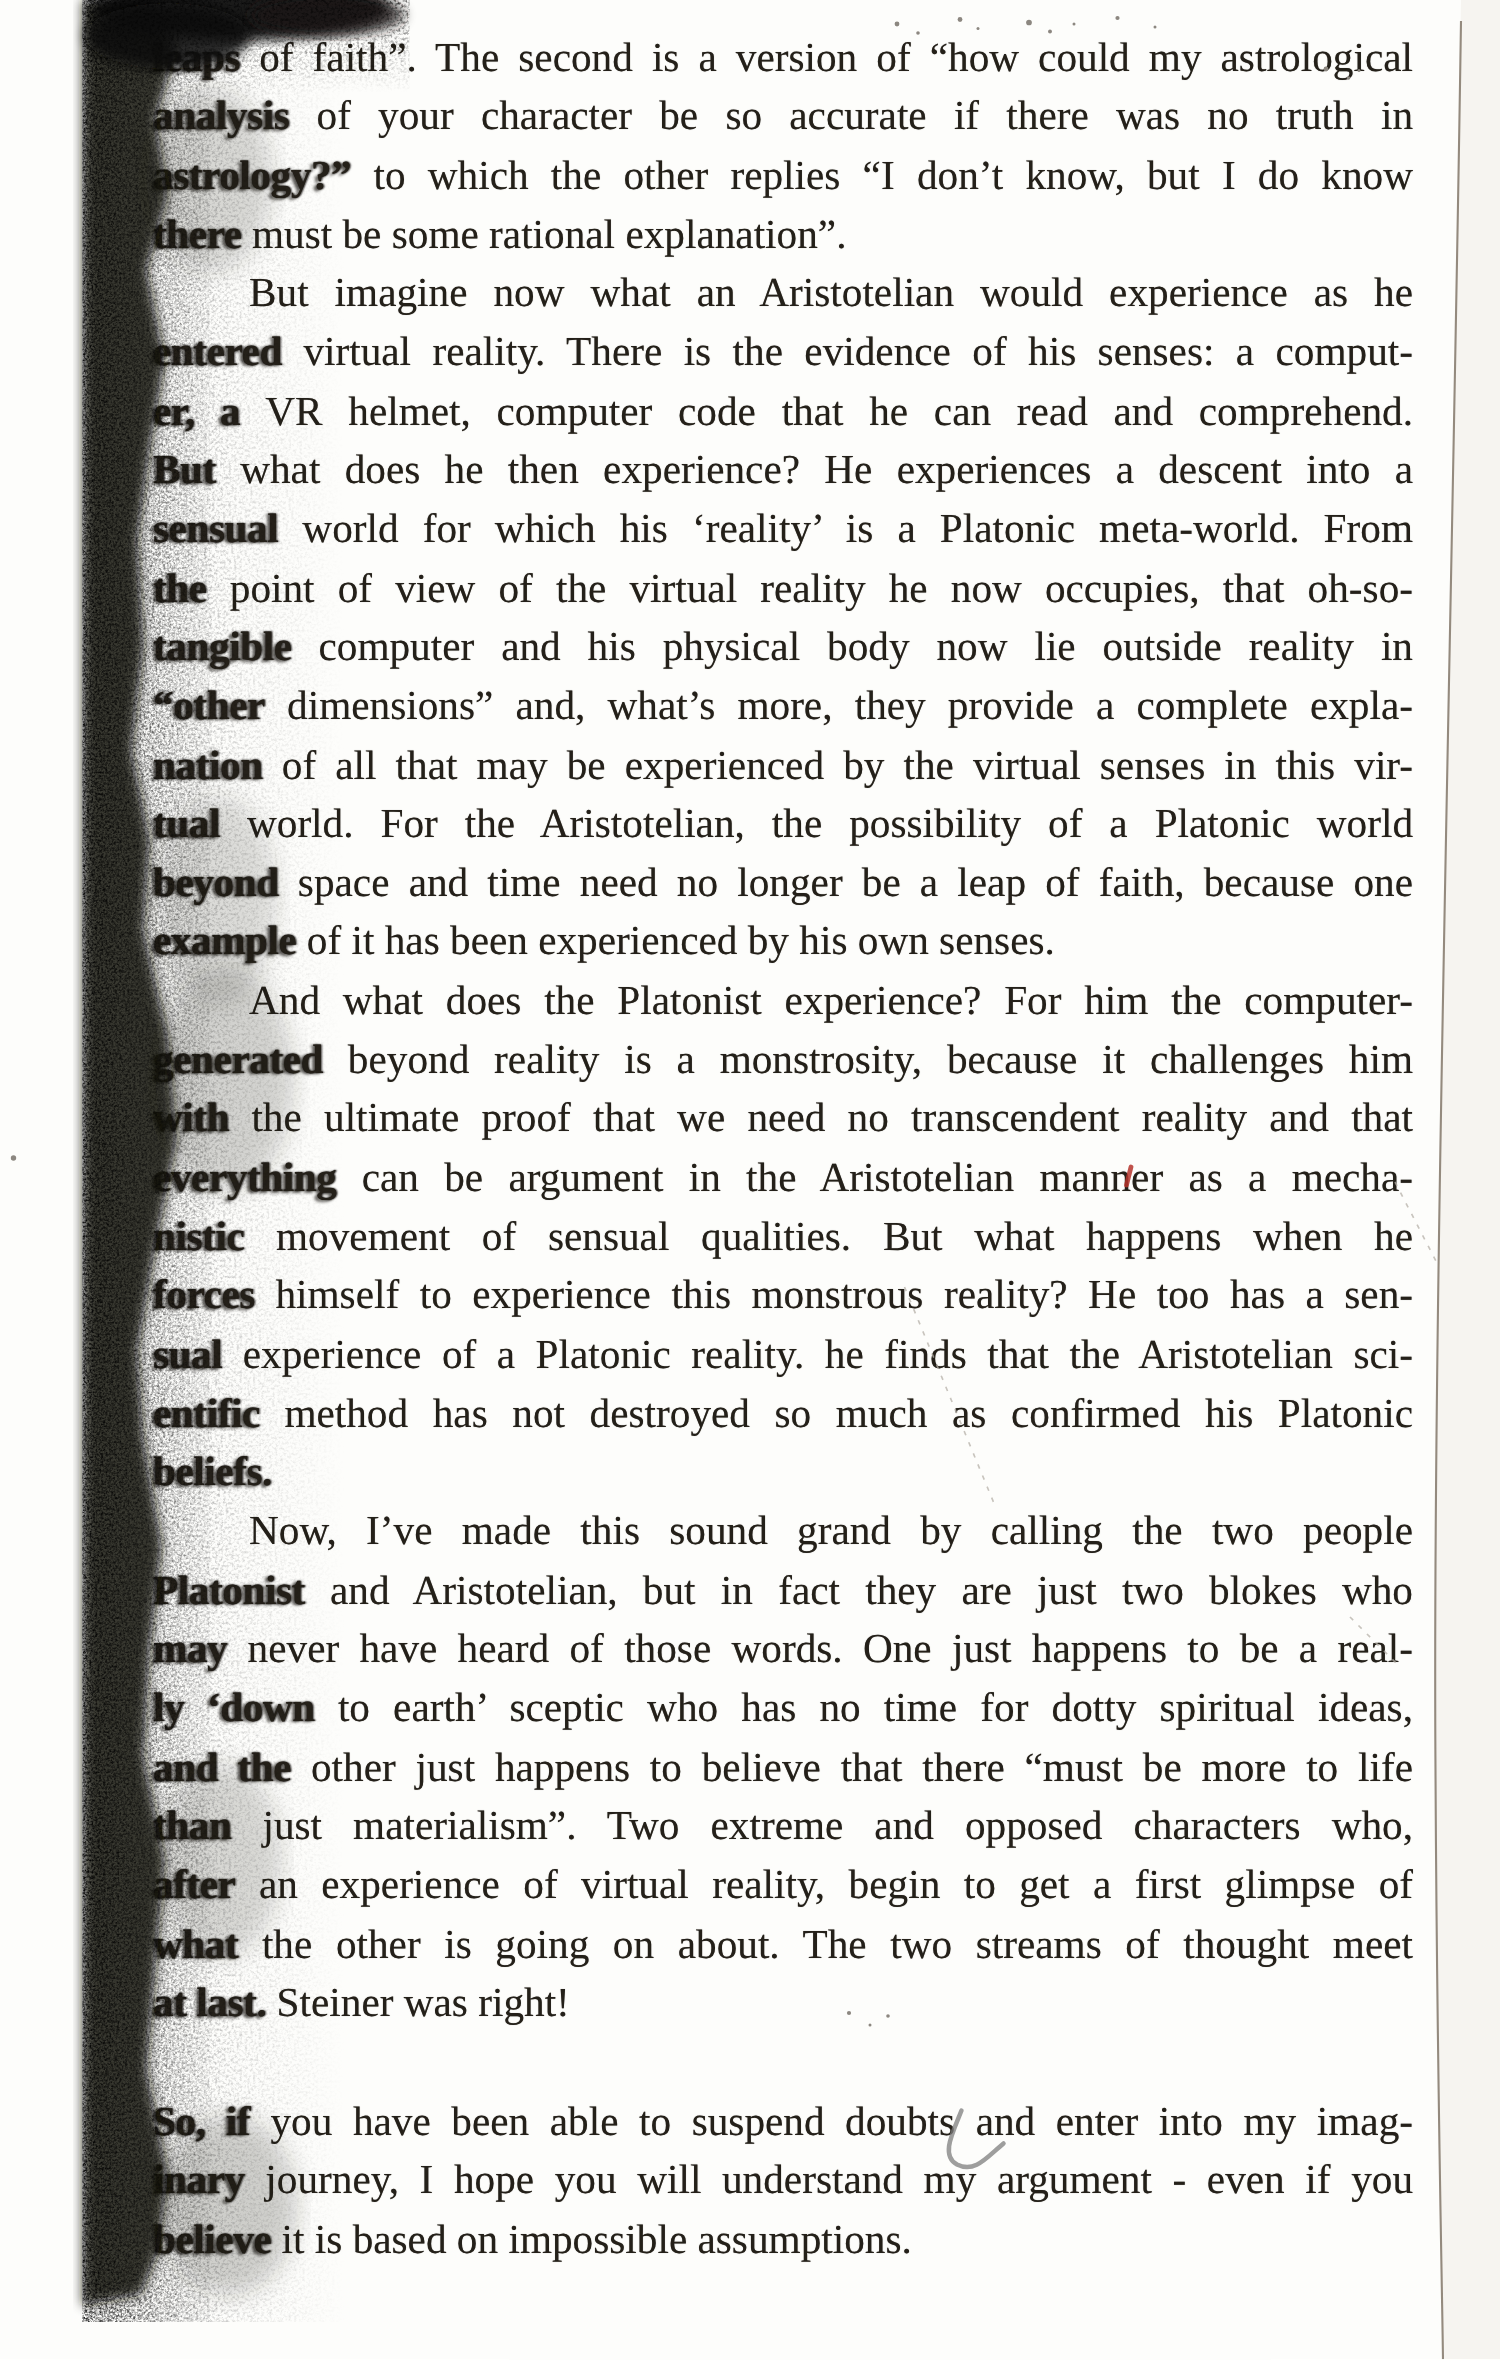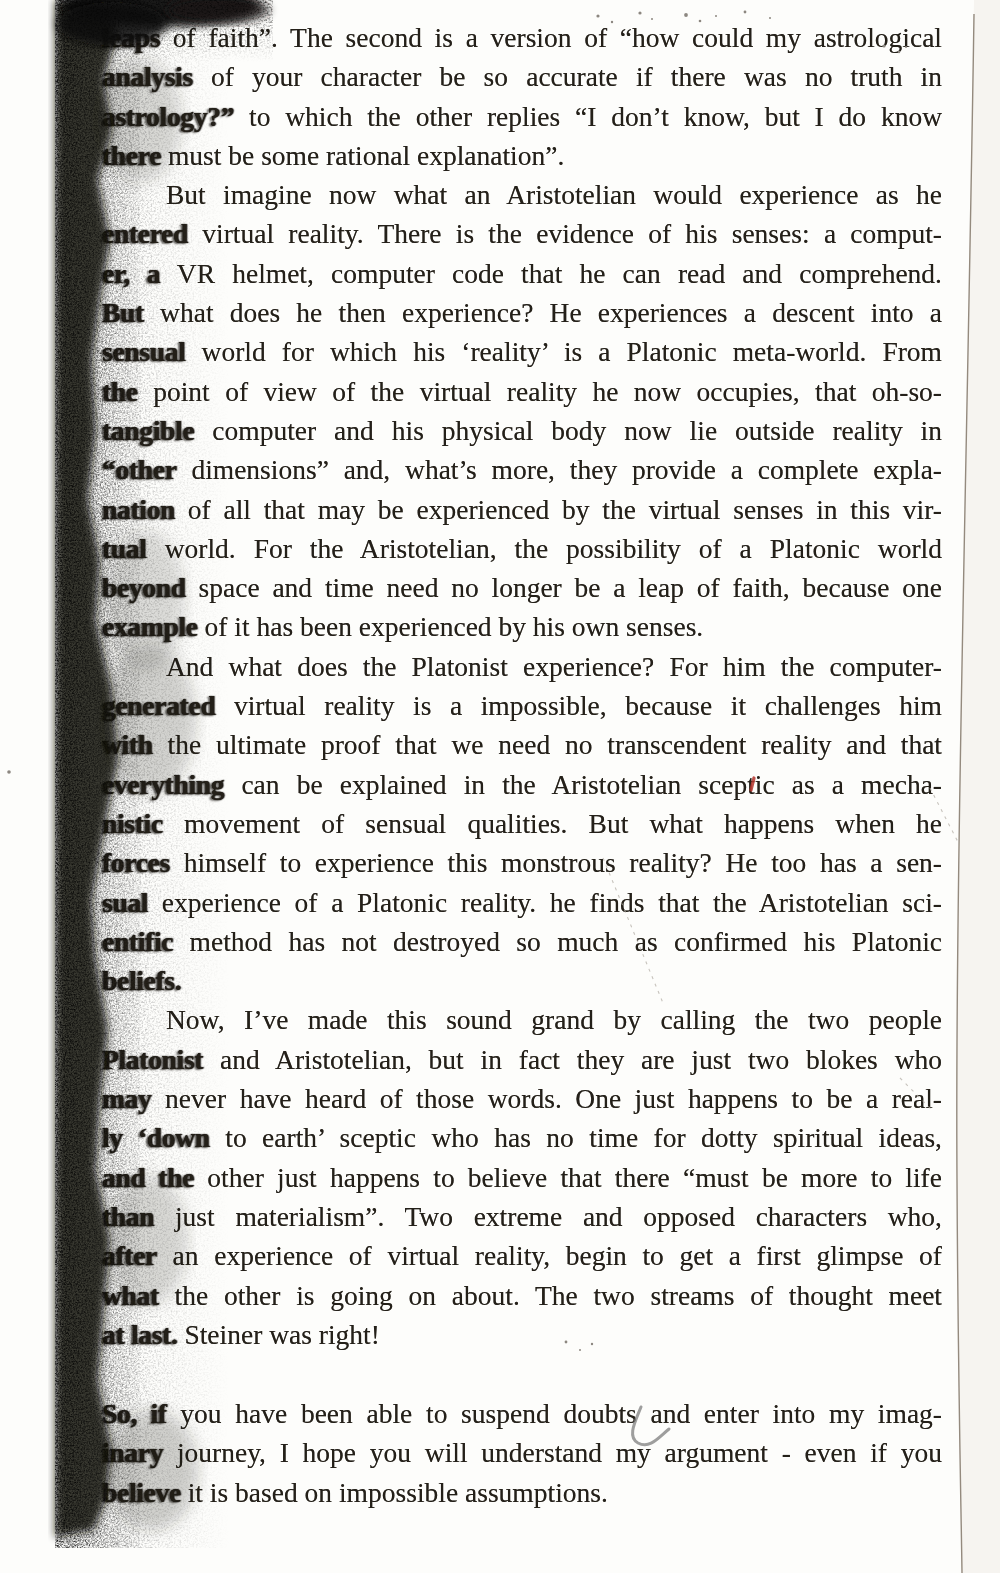--- a/index.html
+++ b/index.html
@@ -45,23 +45,23 @@
         <div class="line"><span class="head">the</span> <span>point of view of the virtual reality he now occupies, that oh-so-</span></div>
         <div class="line"><span class="head">tangible</span> <span>computer and his physical body now lie outside reality in</span></div>
         <div class="line"><span class="head">“other</span> <span>dimensions” and, what’s more, they provide a complete expla-</span></div>
         <div class="line"><span class="head">nation</span> <span>of all that may be experienced by the virtual senses in this vir-</span></div>
         <div class="line"><span class="head">tual</span> <span>world. For the Aristotelian, the possibility of a Platonic world</span></div>
         <div class="line"><span class="head">beyond</span> <span>space and time need no longer be a leap of faith, because one</span></div>
         <div class="line last"><span class="head">example</span> <span>of it has been experienced by his own senses.</span></div>
       </div>
       <div class="paragraph">
         <div class="line indent"><span>And what does the Platonist experience? For him the computer-</span></div>
-        <div class="line"><span class="head">generated</span> <span>virtual reality is a impossible, because it challenges him</span></div>
+        <div class="line"><span class="head">generated</span> <span>beyond reality is a monstrosity, because it challenges him</span></div>
         <div class="line"><span class="head">with</span> <span>the ultimate proof that we need no transcendent reality and that</span></div>
-        <div class="line"><span class="head">everything</span> <span>can be explained in the Aristotelian sceptic as a mecha-</span></div>
+        <div class="line"><span class="head">everything</span> <span>can be argument in the Aristotelian manner as a mecha-</span></div>
         <div class="line"><span class="head">nistic</span> <span>movement of sensual qualities. But what happens when he</span></div>
         <div class="line"><span class="head">forces</span> <span>himself to experience this monstrous reality? He too has a sen-</span></div>
         <div class="line"><span class="head">sual</span> <span>experience of a Platonic reality. he finds that the Aristotelian sci-</span></div>
         <div class="line"><span class="head">entific</span> <span>method has not destroyed so much as confirmed his Platonic</span></div>
         <div class="line last"><span class="head">beliefs.</span> <span></span></div>
       </div>
       <div class="paragraph">
         <div class="line indent"><span>Now, I’ve made this sound grand by calling the two people</span></div>
         <div class="line"><span class="head">Platonist</span> <span>and Aristotelian, but in fact they are just two blokes who</span></div>
         <div class="line"><span class="head">may</span> <span>never have heard of those words. One just happens to be a real-</span></div>

